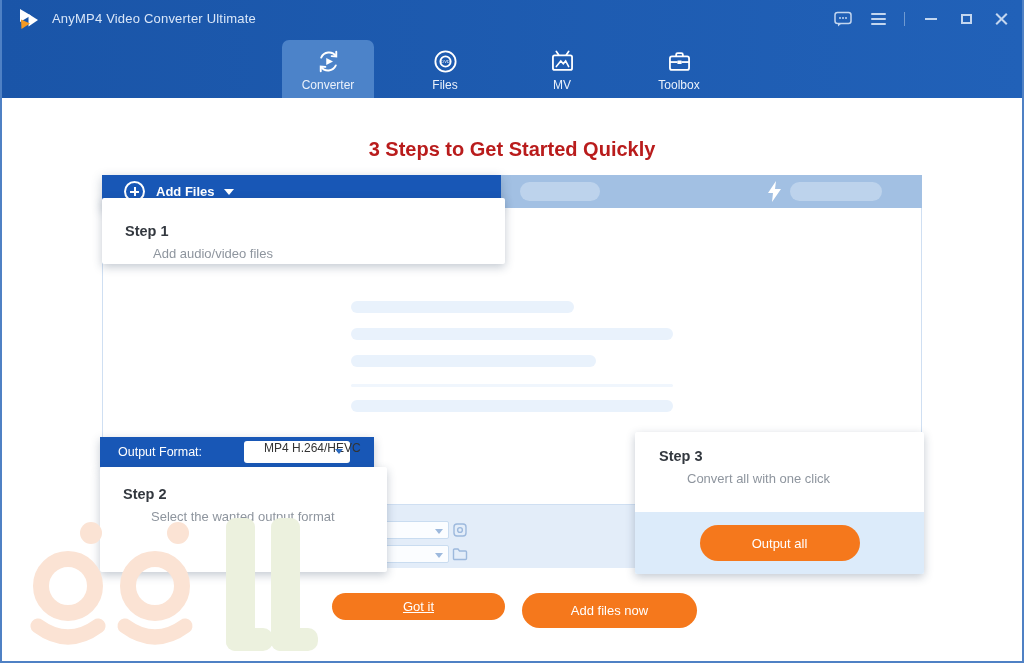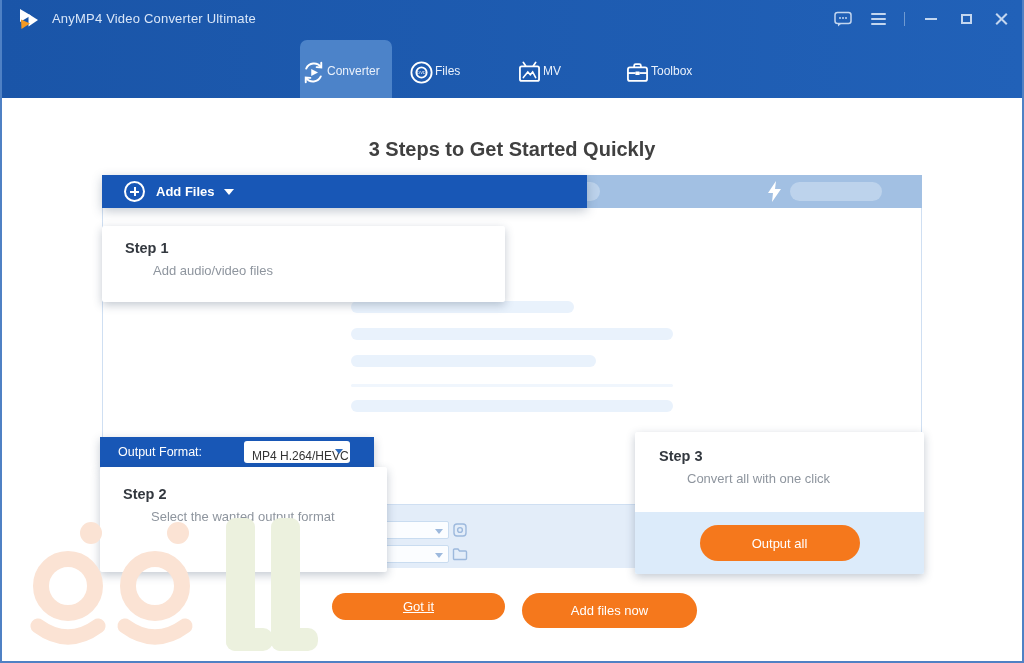--- a/index.html
+++ b/index.html
@@ -23,64 +23,64 @@
   .hamburger{ display:flex; flex-direction:column; gap:3px; }
   .hamburger span{ display:block; width:15px; height:2px; background:#c3d6ef; border-radius:1px; }
   .min-glyph{ width:12px; height:2px; background:#c3d6ef; }
   .max-glyph{ width:11px; height:10px; border:2px solid #c3d6ef; }
   .close-glyph{ position:relative; width:13px; height:13px; }
   .close-glyph:before,.close-glyph:after{ content:""; position:absolute; left:-1px; top:5px; width:15px; height:2px; background:#c3d6ef; }
   .close-glyph:before{ transform:rotate(45deg); } .close-glyph:after{ transform:rotate(-45deg); }
 
   
   .nav{ position:absolute; top:38px; left:0; right:0; height:60px; display:flex; justify-content:center; }
-  .tab{ width:92px; height:58px; margin:2px 12px 0 4px; display:flex; flex-direction:row; align-items:center; cursor:pointer; border-radius:7px 7px 0 0; }
+  .tab{ width:92px; height:58px; margin:2px 21px 0 4px; display:flex; flex-direction:column; align-items:center; cursor:pointer; border-radius:7px 7px 0 0; }
   .tab.active{ background:#4c83c9; }
   .tab .tab-icon{ margin-top:7px; height:28px; display:flex; align-items:center; }
   .tab .tab-label{ margin-top:3px; font-size:12px; color:#eaf1fb; }
 
   
   .content{ position:absolute; top:98px; left:0; right:0; bottom:0; background:#fff; }
-  .heading{ position:absolute; top:40px; left:0; right:0; text-align:center; font-size:20px; font-weight:bold; color:#404040; }
+  .heading{ position:absolute; top:40px; left:0; right:0; text-align:center; font-size:20px; font-weight:bold; color:#b91c1c; }
 
   
   .panel{ position:absolute; left:100px; top:77px; width:820px; height:393px; }
   .toolbar-dim{ position:absolute; left:0; top:0; width:820px; height:33px; background:#a2c0e3; }
   .skel-pill{ position:absolute; height:19px; border-radius:10px; background:#bdd3ec; }
   .bolt-icon{ position:absolute; left:666px; top:6px; }
   .list-area{ position:absolute; left:0; top:33px; width:820px; height:297px; background:#fff; border:1px solid #cfdff2; border-top:none; }
   .skel-line{ position:absolute; left:248px; height:12px; border-radius:6px; background:#e9f2fc; }
   .bottombar-dim{ position:absolute; left:0; top:330px; width:820px; height:63px; background:#e3edf9; }
   .dim-field{ position:absolute; left:210px; width:137px; height:18px; background:#fbfdff; border:1px solid #c9dcf0; border-radius:2px; }
   .dim-caret{ position:absolute; right:5px; top:7px; width:0; height:0; border-left:4px solid transparent; border-right:4px solid transparent; border-top:5px solid #9db9dd; }
   .dim-icon{ position:absolute; left:350px; width:16px; height:16px; }
 
   
   .shadowed{ box-shadow:0 3px 10px rgba(40,60,90,.28); }
-  .addfiles-bar{ position:absolute; left:100px; top:77px; width:485px; height:33px; background:#1857b6; display:flex; align-items:center; cursor:pointer; }
+  .addfiles-bar{ position:absolute; left:100px; top:77px; width:399px; height:33px; background:#1857b6; display:flex; align-items:center; cursor:pointer; }
   .plus-circle{ margin-left:22px; width:21px; height:21px; border:2px solid #fff; border-radius:50%; position:relative; }
   .plus-circle:before,.plus-circle:after{ content:""; position:absolute; background:#fff; }
   .plus-circle:before{ left:4px; top:7.5px; width:9px; height:2px; }
   .plus-circle:after{ left:7.5px; top:4px; width:2px; height:9px; }
   .addfiles-label{ margin-left:11px; color:#fff; font-size:13px; font-weight:bold; }
   .caret-down-white{ margin-left:9px; width:0; height:0; border-left:5px solid transparent; border-right:5px solid transparent; border-top:6px solid #fff; }
 
   .step-card{ position:absolute; background:#fff; border-radius:2px; }
   .step-title{ font-size:14.5px; font-weight:bold; color:#33383f; }
   .step-desc{ margin-top:7px; font-size:13px; color:#8e959e;margin-left:28px; }
 
-  .step1-card{ left:100px; top:128px; width:403px; height:76px; padding:14px 0 0 23px; }
+  .step1-card{ left:100px; top:100px; width:403px; height:66px; padding:25px 0 0 23px; }
   .step2-card{ left:98px; top:369px; width:287px; height:105px; padding:19px 0 0 23px; }
   .step3-card{ left:633px; top:334px; width:289px; height:142px; overflow:hidden; }
   .step3-text{ padding:16px 0 0 24px; }
   .convert-strip{ position:absolute; left:0; right:0; bottom:0; height:62px; background:#dcebfa; display:flex; justify-content:center; align-items:center; }
 
   .format-bar{ position:absolute; left:98px; top:339px; width:274px; height:30px; background:#1857b6; display:flex; align-items:center; }
   .format-label{ margin-left:18px; color:#fff; font-size:12.5px; }
-  .format-select{ position:absolute; left:144px; top:4px; width:106px; height:22px; background:#fff; border-radius:3px; display:flex; align-items:flex-end; cursor:pointer; }
+  .format-select{ position:absolute; left:144px; top:4px; width:106px; height:22px; background:#fff; border-radius:3px; display:flex; align-items:flex-start; cursor:pointer;padding-left:12px; }
   .format-select .value{ margin-left:8px; font-size:12px; color:#333; white-space:nowrap; }
   .caret-down-blue{ position:absolute; right:7px; top:8px; width:0; height:0; border-left:4.5px solid transparent; border-right:4.5px solid transparent; border-top:5.5px solid #2d6cc0; }
 
   .orange-btn{ background:#f5781c; color:#fff; border:none; border-radius:18px; font-size:13px; font-family:"Liberation Sans",sans-serif; cursor:pointer; }
   .convert-all-btn{ width:160px; height:36px; }
   .gotit-btn{ position:absolute; left:330px; top:495px; width:173px; height:27px;text-decoration:underline; }
   .addnow-btn{ position:absolute; left:520px; top:495px; width:175px; height:35px; }
 
   .watermark{ position:absolute; left:28px; top:418px; z-index:9; pointer-events:none; }
 </style>

